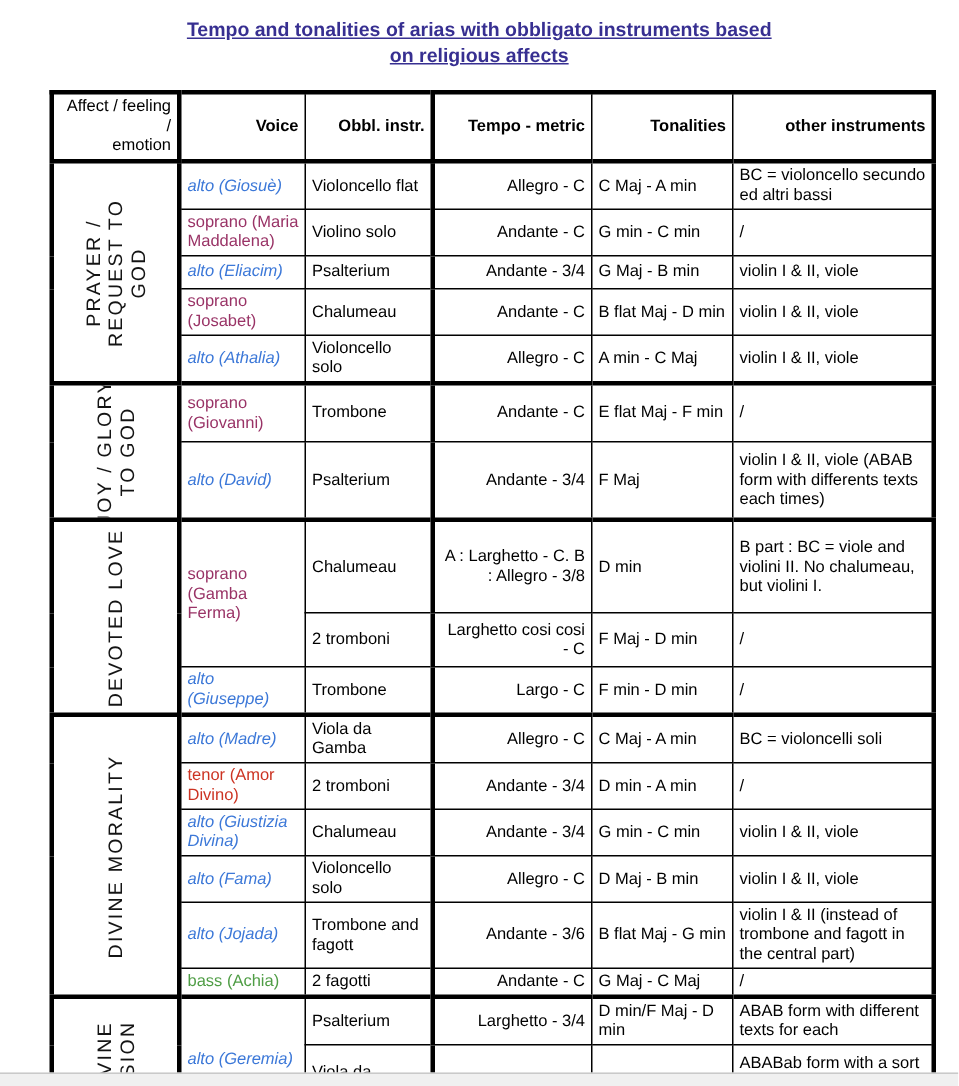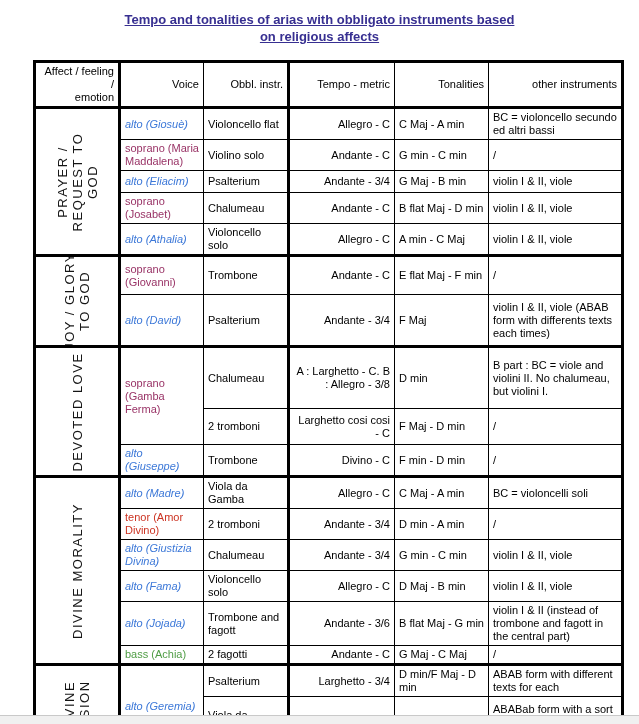--- a/index.html
+++ b/index.html
@@ -5,21 +5,21 @@
   html,body{margin:0;padding:0;background:#fff;}
   .page{position:relative;width:639px;height:724px;background:#ffffff;overflow:hidden;
         font-family:"Liberation Sans",sans-serif;}
   .title{position:absolute;top:11px;left:0;right:0;margin:0;text-align:center;
          font-size:13px;font-weight:bold;color:var(--title,#372F91);
          white-space:pre-line;line-height:17px;text-decoration:underline;}
   table.aria-table{position:absolute;top:60px;left:33px;width:588px;
          border-collapse:collapse;table-layout:fixed;border:3px solid var(--border,#000);}
   td,th{border:1px solid var(--border,#000);font-size:11px;line-height:13px;
         padding:2px 4px;vertical-align:middle;overflow:hidden;word-wrap:break-word;}
-  th{font-weight:normal;text-align:center;}
+  th{font-weight:bold;text-align:center;}
   tr.hdr th{border-bottom:3px solid var(--border,#000);text-align:right;}
   .affect-h{font-weight:normal;white-space:pre-line;font-size:11px;}
   .br3{border-right:3px solid var(--border,#000) !important;}
   tr.sec-start td{border-top:3px solid var(--border,#000);}
   td.affect{position:relative;padding:0;}
   .vlabel{position:absolute;top:50%;left:50%;
           transform:translate(-50%,-50%) rotate(-90deg);
           white-space:pre;text-align:center;font-size:13px;letter-spacing:1.5px;
           line-height:15px;color:#141414;}
   td.tempo{text-align:right;}
@@ -132,21 +132,21 @@
     </tr>
     <tr style="height:36px">
       <td class="obbl br3">2 tromboni</td>
       <td class="tempo">Larghetto cosi cosi - C</td>
       <td class="tonal">F Maj - D min</td>
       <td class="other">/</td>
     </tr>
     <tr style="height:30px">
       <td class="voice vc-alto">alto (Giuseppe)</td>
       <td class="obbl br3">Trombone</td>
-      <td class="tempo">Divino - C</td>
+      <td class="tempo">Largo - C</td>
       <td class="tonal">F min - D min</td>
       <td class="other">/</td>
     </tr>
 
     <tr class="sec-start" style="height:30px">
       <td class="affect br3" rowspan="6">
             <span class="vlabel">DIVINE MORALITY</span>
           </td>
       <td class="voice vc-alto">alto (Madre)</td>
       <td class="obbl br3">Viola da Gamba</td>

